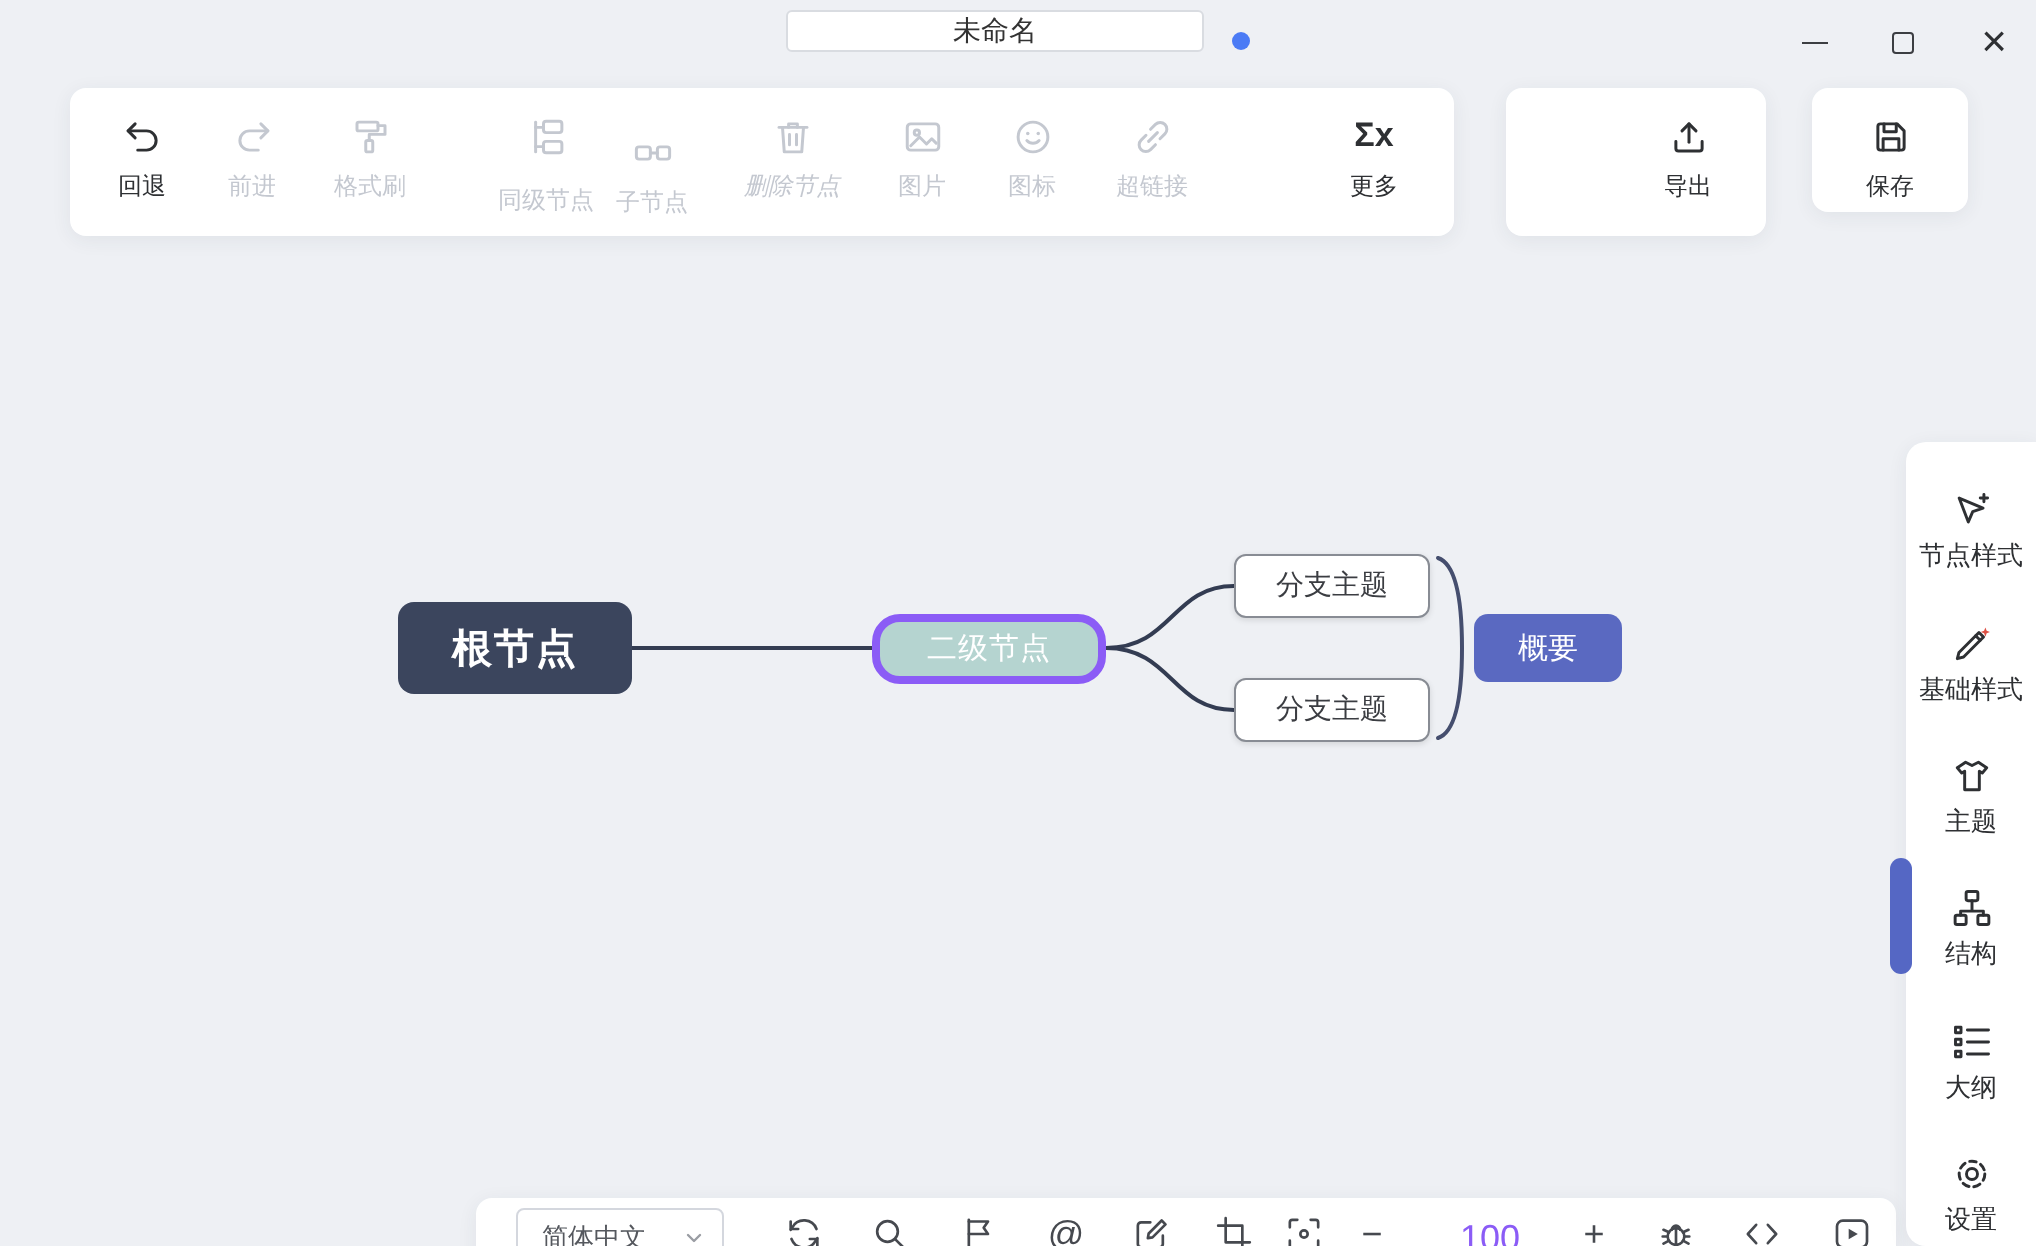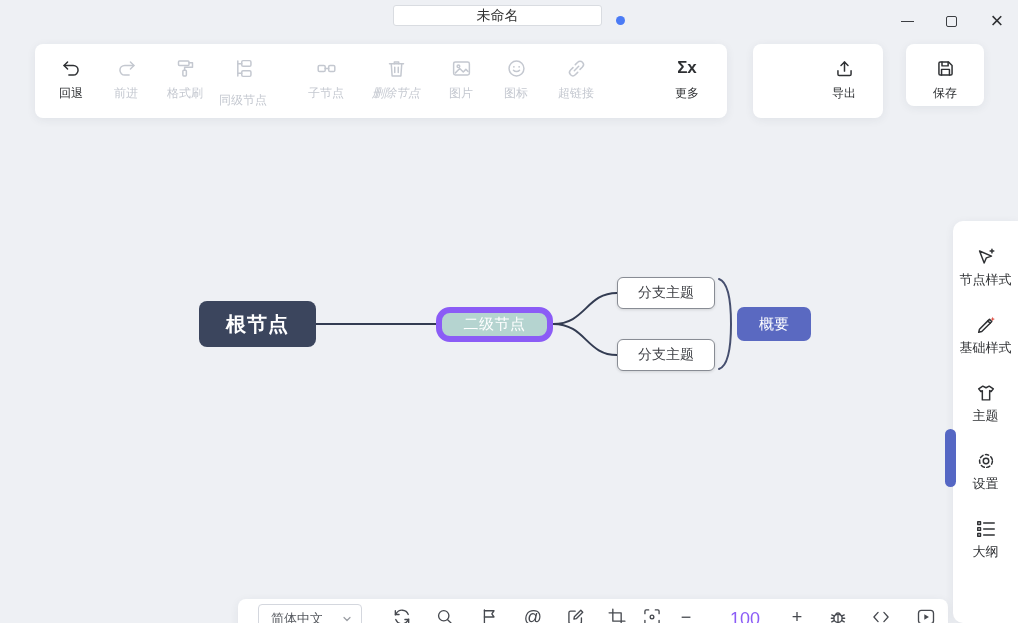--- a/index.html
+++ b/index.html
@@ -51,21 +51,21 @@
   
   .canvas-lines { position:absolute; left:0; top:0; z-index:1; pointer-events:none; }
   .node { position:absolute; z-index:2; display:flex; align-items:center; justify-content:center; cursor:pointer; }
   .node-root {
     left:199px; top:301px; width:117px; height:46px;
     background:#3b455d; border-radius:8px;
     color:#fff; font-size:20px; font-weight:bold; letter-spacing:1px;
   }
   .node-second {
     left:436px; top:307px; width:117px; height:35px;
-    background:#b5d4d0; border:6px solid #8b5cf6; border-radius:14px;
+    background:#b5d4d0; border:4px solid #8b5cf6; border-radius:14px;
     color:#fff; font-size:15px; font-weight:500; letter-spacing:.5px;
   }
   .node-branch {
     width:98px; height:32px; background:#fff;
     border:1px solid #888c94; border-radius:6px;
     box-shadow:0 1px 3px rgba(0,0,0,.12);
     color:#3b3d42; font-size:14px;
   }
   .node-branch.b1 { left:617px; top:277px; }
   .node-branch.b2 { left:617px; top:339px; }
@@ -155,33 +155,33 @@
     <span class="icn">
       <svg width="21" height="21" viewBox="0 0 24 24" fill="none" stroke="currentColor" stroke-width="1.7" stroke-linecap="round" stroke-linejoin="round">
           <rect x="4" y="3.5" width="12" height="5" rx="1"></rect>
           <path d="M16 5.5h4v5h-9v3.5"></path>
           <rect x="9" y="14" width="4" height="6.5" rx="1"></rect>
         </svg>
     </span>
     <span class="lbl">格式刷</span>
   </div>
 
-  <div class="tb-btn disabled" style="left:181px;gap:13px;">
+  <div class="tb-btn disabled" style="left:211px;gap:13px;">
     <span class="icn">
       <svg width="21" height="21" viewBox="0 0 24 24" fill="none" stroke="currentColor" stroke-width="1.7" stroke-linecap="round" stroke-linejoin="round">
           <path d="M5.5 3.5v17"></path>
           <path d="M5.5 6.5H10M5.5 17.5H10"></path>
           <rect x="10" y="3" width="10.5" height="6.5" rx="1.5"></rect>
           <rect x="10" y="14.5" width="10.5" height="6.5" rx="1.5"></rect>
         </svg>
     </span>
     <span class="lbl">同级节点</span>
   </div>
 
-  <div class="tb-btn disabled" style="left:264px;">
+  <div class="tb-btn disabled" style="left:264px;justify-content:flex-end;">
     <span class="icn">
       <svg width="21" height="21" viewBox="0 0 24 24" fill="none" stroke="currentColor" stroke-width="1.7" stroke-linecap="round" stroke-linejoin="round">
           <rect x="2.5" y="8.5" width="8" height="7" rx="1.5"></rect>
           <path d="M10.5 12h4"></path>
           <rect x="14.5" y="8.5" width="7" height="7" rx="1.5"></rect>
         </svg>
     </span>
     <span class="lbl">子节点</span>
   </div>
 
@@ -308,42 +308,53 @@
 
   <div class="side-item">
     <span>
       <svg width="22" height="22" viewBox="0 0 24 24" fill="none" stroke="currentColor" stroke-width="1.6" stroke-linecap="round" stroke-linejoin="round">
           <path d="M8.5 4.5 12 6.3l3.5-1.8 4.5 3-2.4 2.9-1.6-1v10.1H8V9.4l-1.6 1L4 7.5z"></path>
         </svg>
     </span>
     <span class="lbl">主题</span>
   </div>
 
-
-  <div class="side-item">
-    <span>
-      <svg width="22" height="22" viewBox="0 0 24 24" fill="none" stroke="currentColor" stroke-width="1.6" stroke-linecap="round">
-          <circle cx="12" cy="12" r="7" stroke-dasharray="3.6 2.7"></circle>
-          <circle cx="12" cy="12" r="3"></circle>
-        </svg>
-    </span>
-    <span class="lbl">设置</span>
+  <div class="side-item">
+    <span>
+      <svg width="22" height="22" viewBox="0 0 24 24" fill="none" stroke="currentColor" stroke-width="1.6" stroke-linecap="round" stroke-linejoin="round">
+          <rect x="8.8" y="3" width="6.4" height="5" rx="1"></rect>
+          <rect x="2.8" y="16" width="6" height="5" rx="1"></rect>
+          <rect x="15.2" y="16" width="6" height="5" rx="1"></rect>
+          <path d="M12 8v5.7M5.8 13.7h12.4M5.8 13.7V16M18.2 13.7V16"></path>
+        </svg>
+    </span>
+    <span class="lbl">结构</span>
   </div>
 
   <div class="side-item">
     <span>
       <svg width="22" height="22" viewBox="0 0 24 24" fill="none" stroke="currentColor" stroke-width="1.6" stroke-linecap="round" stroke-linejoin="round">
           <path d="M9.5 5.5H21M9.5 12H21M9.5 18.5H21"></path>
           <rect x="3" y="4" width="3" height="3"></rect>
           <rect x="3" y="10.5" width="3" height="3"></rect>
           <rect x="3" y="17" width="3" height="3"></rect>
         </svg>
     </span>
     <span class="lbl">大纲</span>
   </div>
+
+  <div class="side-item">
+    <span>
+      <svg width="22" height="22" viewBox="0 0 24 24" fill="none" stroke="currentColor" stroke-width="1.6" stroke-linecap="round">
+          <circle cx="12" cy="12" r="7" stroke-dasharray="3.6 2.7"></circle>
+          <circle cx="12" cy="12" r="3"></circle>
+        </svg>
+    </span>
+    <span class="lbl">设置</span>
+  </div>
 </div>
 
 <div class="active-pill"></div>
 
 <div class="card bottom-card">
 
   <div class="lang-select">
     <span>简体中文</span>
     <span>
       <svg width="12" height="12" viewBox="0 0 24 24" fill="none" stroke="#9a9da3" stroke-width="2.4" stroke-linecap="round" stroke-linejoin="round">

